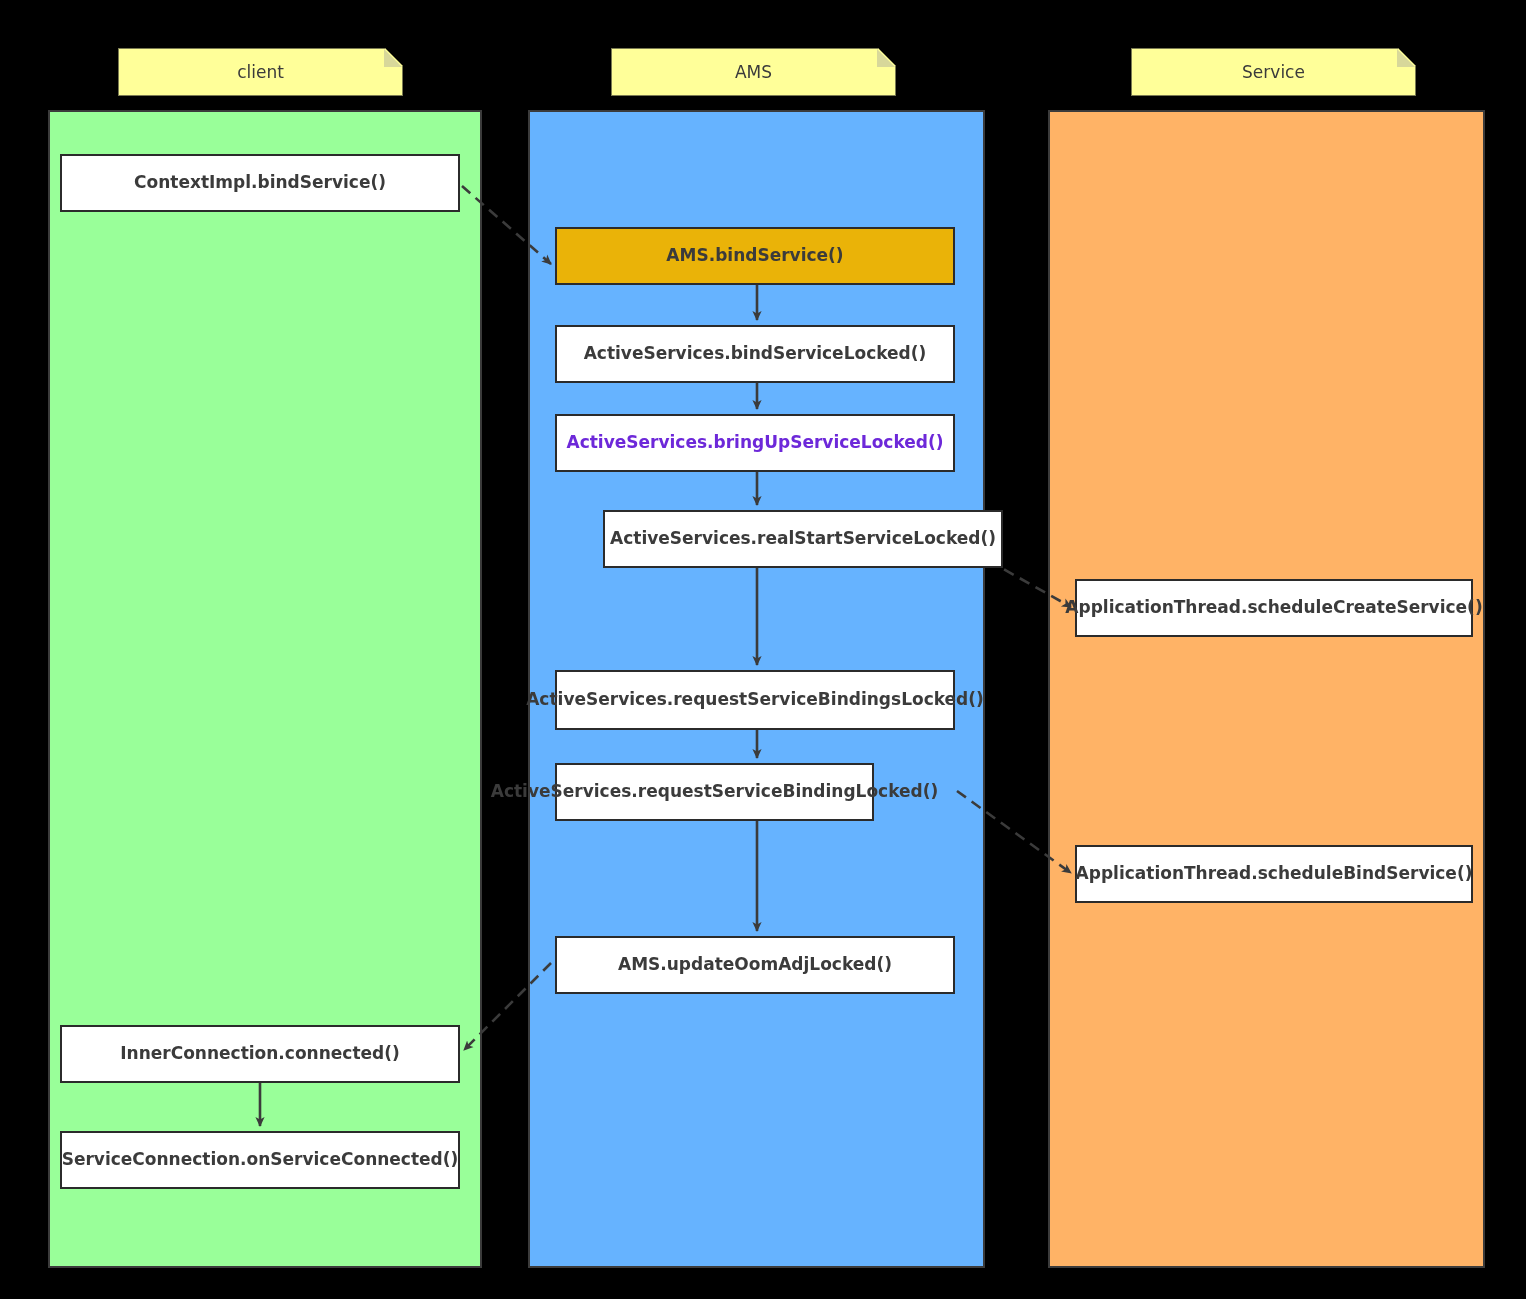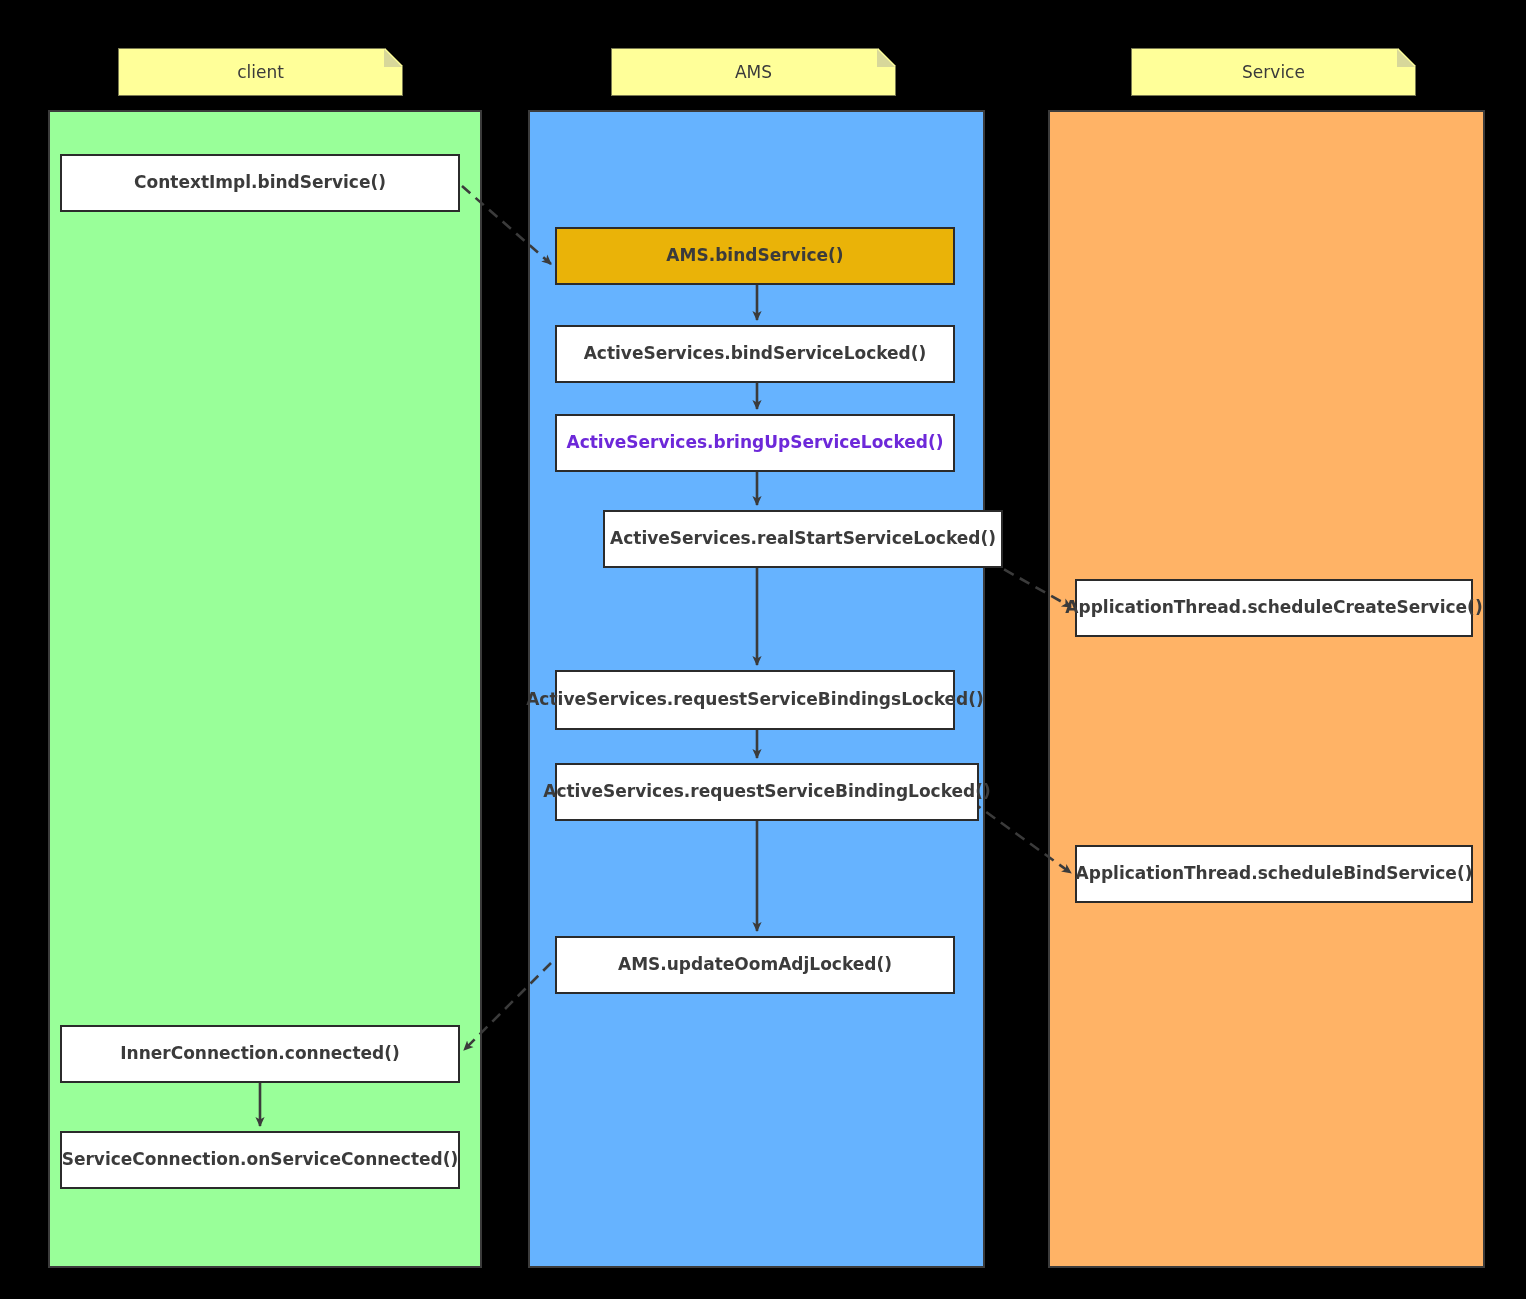--- a/index.html
+++ b/index.html
@@ -122,21 +122,21 @@
     </div>
     <div class="node" style="left: 555px; top: 510px; width: 400px; height: 58px; background: rgb(255, 255, 255); border-color: rgb(43, 43, 43); color: rgb(59, 59, 59); margin-left: 48px;">
       <span>ActiveServices.realStartServiceLocked()</span>
     </div>
     <div class="node" style="left: 1075px; top: 579px; width: 398px; height: 58px; background: rgb(255, 255, 255); border-color: rgb(43, 43, 43); color: rgb(59, 59, 59);">
       <span>ApplicationThread.scheduleCreateService()</span>
     </div>
     <div class="node" style="left: 555px; top: 670px; width: 400px; height: 60px; background: rgb(255, 255, 255); border-color: rgb(43, 43, 43); color: rgb(59, 59, 59);">
       <span>ActiveServices.requestServiceBindingsLocked()</span>
     </div>
-    <div class="node" style="left: 555px; top: 763px; width: 424px; height: 58px; background: rgb(255, 255, 255); border-color: rgb(43, 43, 43); color: rgb(59, 59, 59);">
+    <div class="node" style="left: 555px; top: 763px; width: 319px; height: 58px; background: rgb(255, 255, 255); border-color: rgb(43, 43, 43); color: rgb(59, 59, 59);">
       <span>ActiveServices.requestServiceBindingLocked()</span>
     </div>
     <div class="node" style="left: 1075px; top: 845px; width: 398px; height: 58px; background: rgb(255, 255, 255); border-color: rgb(43, 43, 43); color: rgb(59, 59, 59); align-items: center;">
       <span>ApplicationThread.scheduleBindService()</span>
     </div>
     <div class="node" style="left: 60px; top: 1025px; width: 400px; height: 58px; background: rgb(255, 255, 255); border-color: rgb(43, 43, 43); color: rgb(59, 59, 59);">
       <span>InnerConnection.connected()</span>
     </div>
     <div class="node" style="left: 555px; top: 936px; width: 400px; height: 58px; background: rgb(255, 255, 255); border-color: rgb(43, 43, 43); color: rgb(59, 59, 59);">
       <span>AMS.updateOomAdjLocked()</span>

